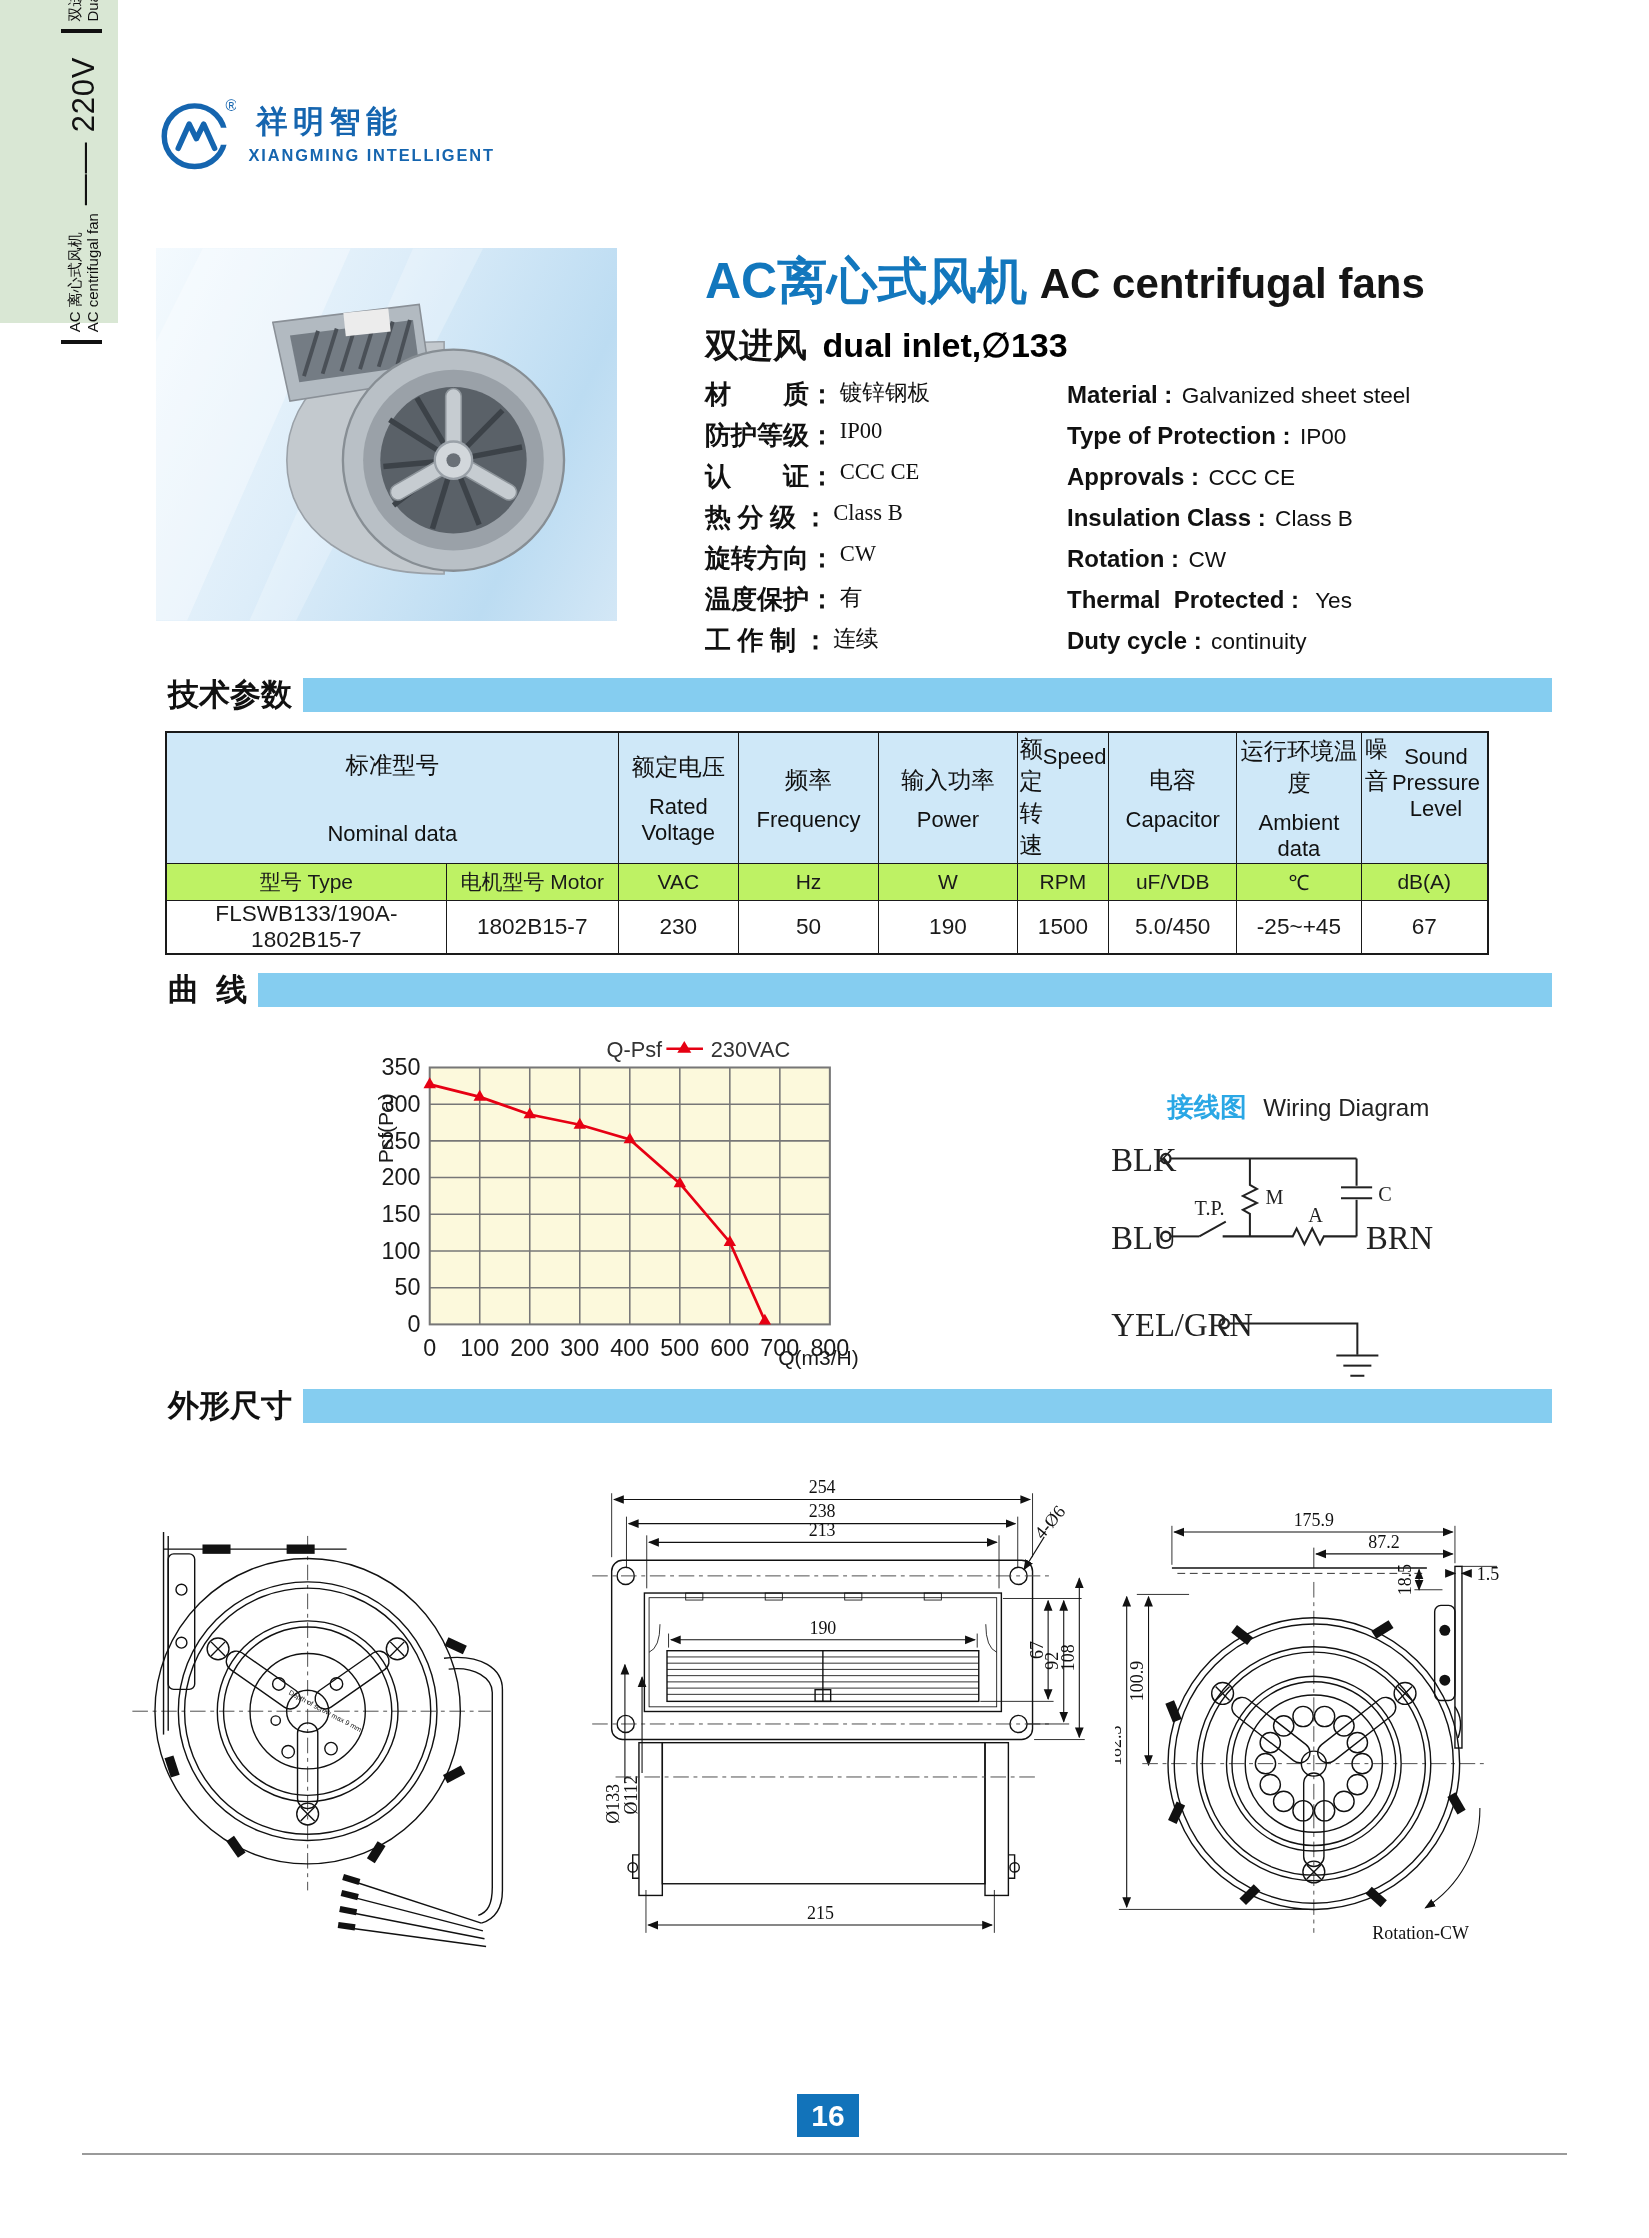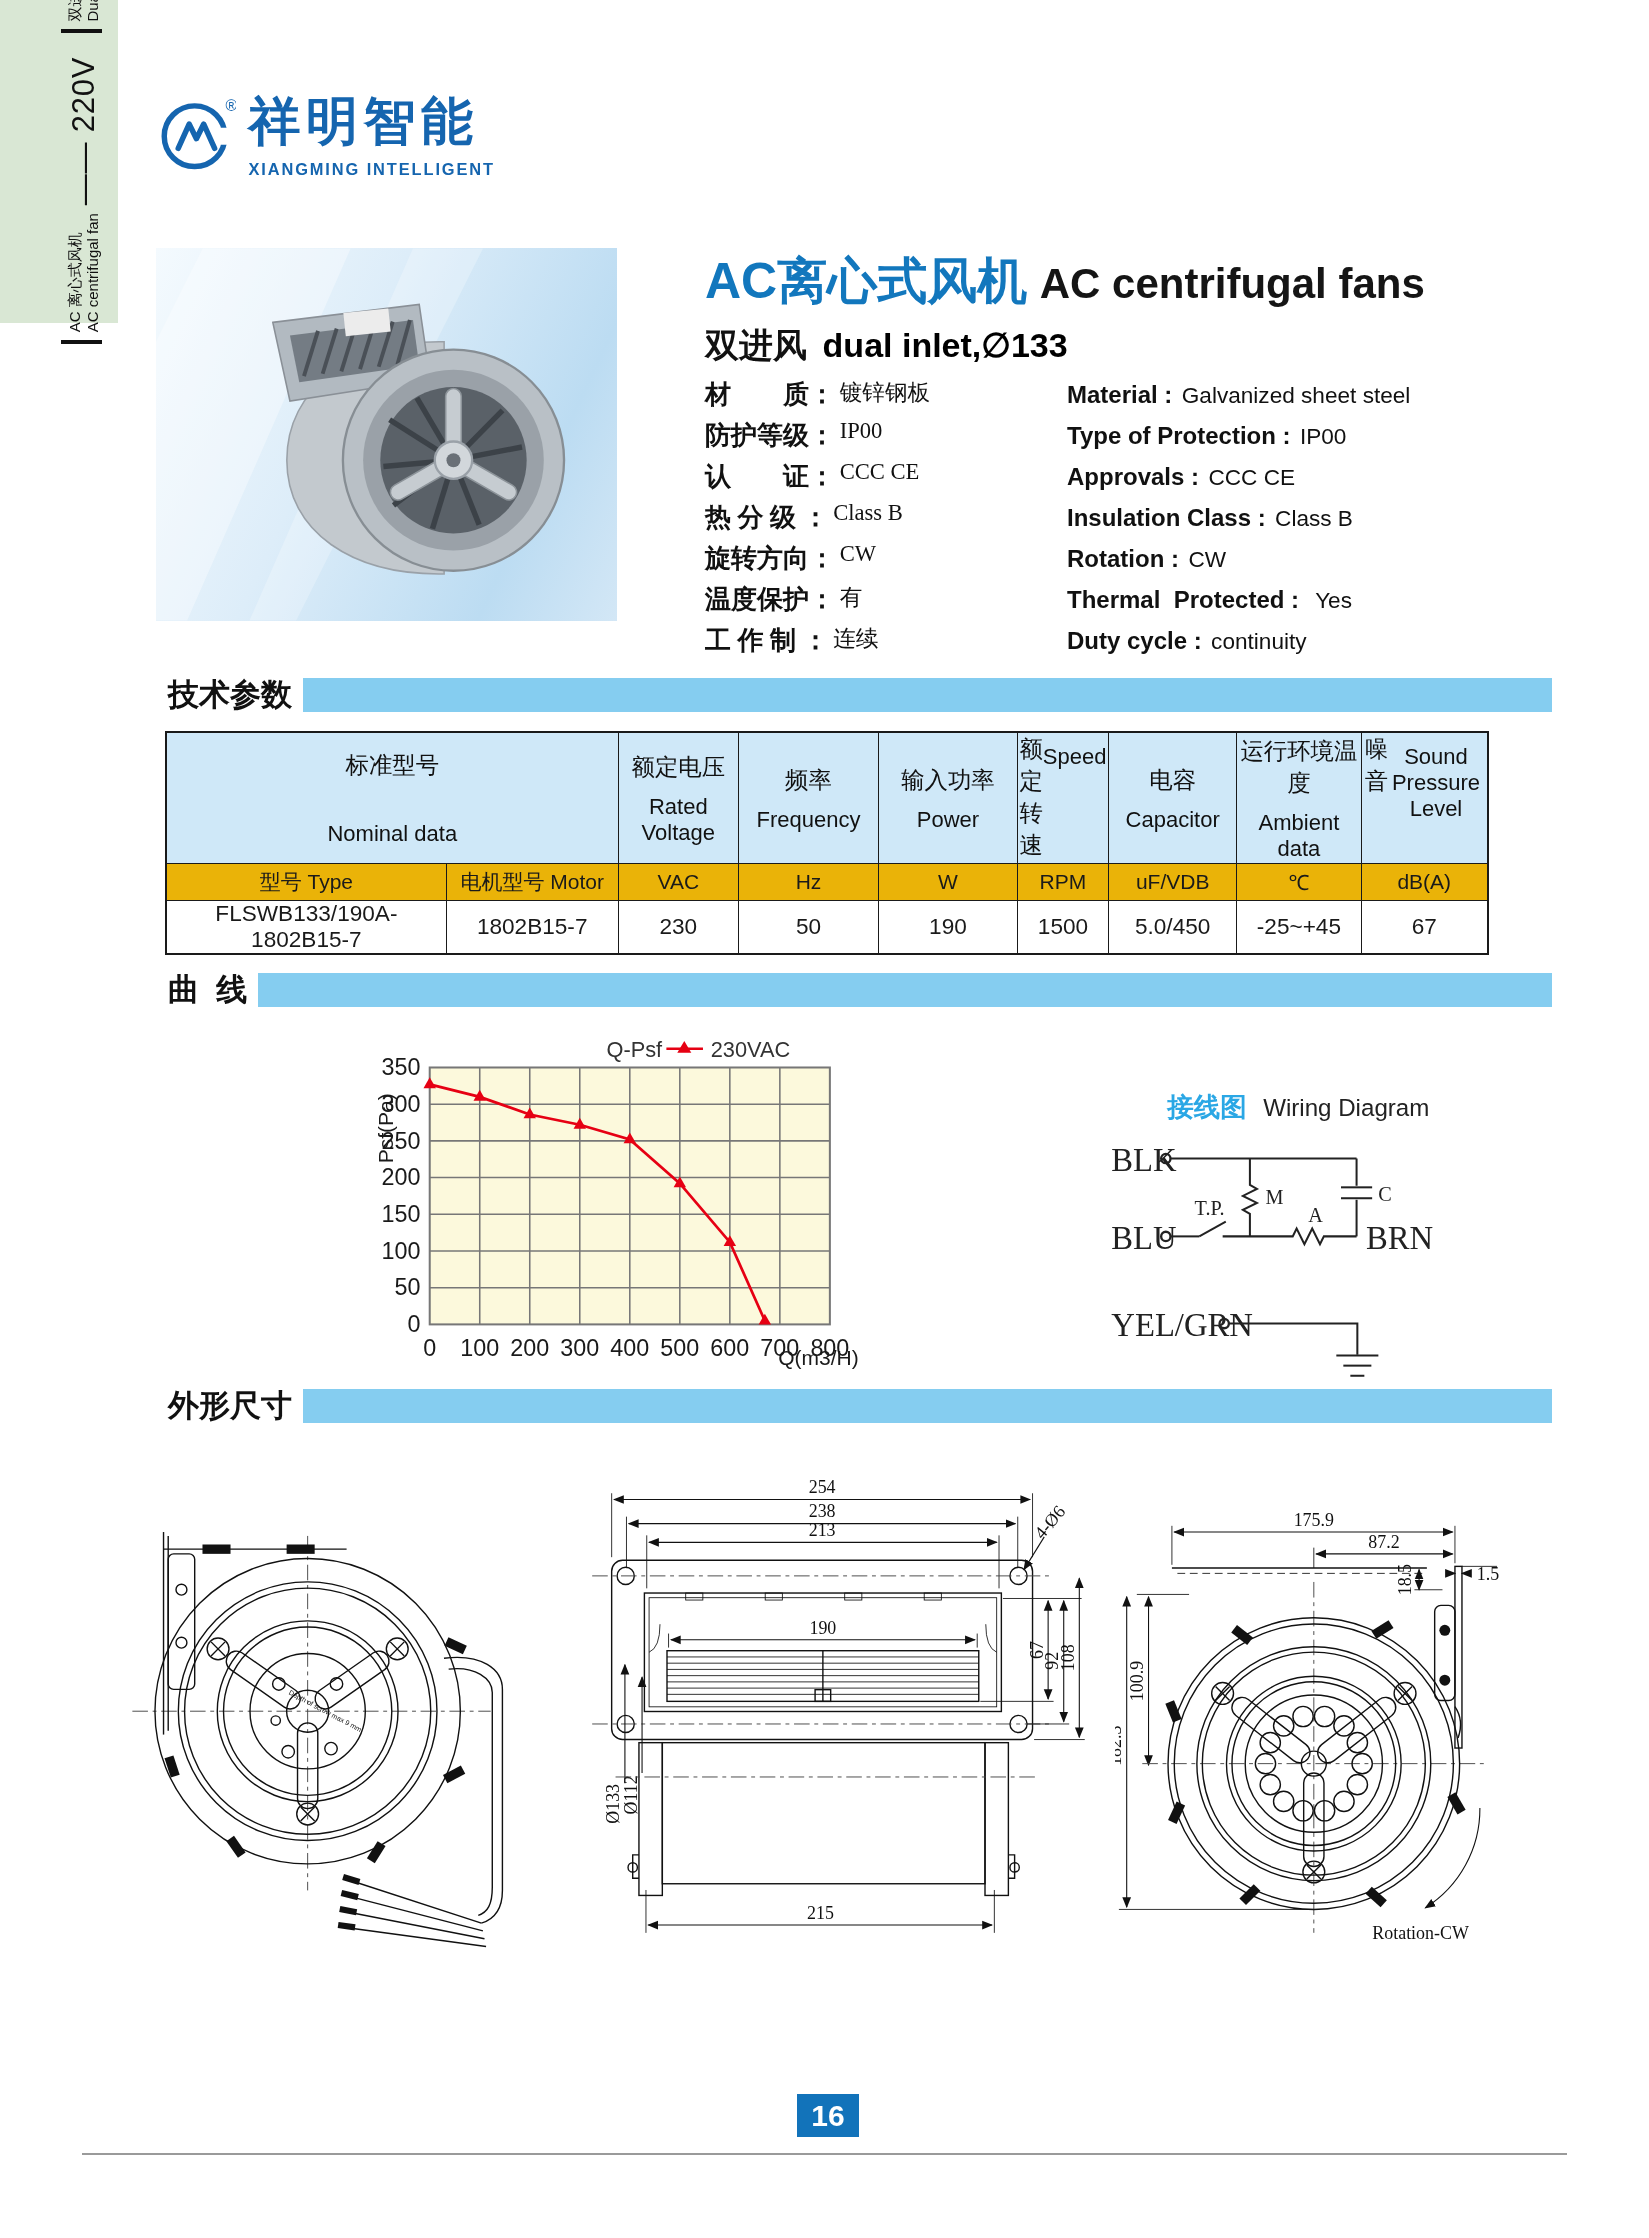--- a/index.html
+++ b/index.html
@@ -11,21 +11,21 @@
   .sidebar{position:absolute;left:0;top:0;width:118px;height:323px;background:#d9e7d4;}
   .sidebar-rot{position:absolute;left:-81px;top:161px;width:265px;height:101px;
     transform:rotate(-90deg);display:flex;align-items:flex-end;gap:23.4px;}
   .sb-group{display:flex;align-items:flex-end;gap:7.8px;}
   .sb-bar{width:3.9px;height:41px;background:#111;}
   .sb-small{font-size:15px;line-height:1.2;color:#111;white-space:nowrap;}
   .sb-big{font-size:31px;font-weight:500;color:#111;white-space:nowrap;letter-spacing:0.8px;}
   
   .logo{position:absolute;left:160px;top:61px;width:335px;height:144px;display:flex;align-items:center;gap:12.5px;}
   .logo-texts{display:flex;flex-direction:column;}
-  .logo-zh{font-size:52px;font-weight:bold;color:#1565af;letter-spacing:5.5px;white-space:nowrap;}
+  .logo-zh{font-size:31px;font-weight:bold;color:#1565af;letter-spacing:5.5px;white-space:nowrap;margin-left:8px;}
   .logo-en{font-size:16.4px;font-weight:bold;color:#1565af;letter-spacing:1.9px;white-space:nowrap;margin-top:3.1px;}
   
   .photo{position:absolute;left:156px;top:248px;width:461px;height:373px;
     background:linear-gradient(115deg,#f4fafe 0%,#ddedf9 40%,#bcdcf2 78%,#d3e7f6 100%);}
   
   .titleblock{position:absolute;left:705px;top:248px;width:826px;}
   .title-line{display:flex;align-items:baseline;gap:12.5px;}
   .title-zh{font-size:50px;font-weight:bold;color:#1277bd;white-space:nowrap;}
   .title-en{font-size:42px;font-weight:600;color:#151515;white-space:nowrap;}
   .sub-line{display:flex;align-items:baseline;gap:15.6px;margin-top:7.8px;}
@@ -44,21 +44,21 @@
   .section{position:absolute;left:168px;width:1384px;display:flex;align-items:center;height:34px;}
   .section-title{font-size:31px;font-weight:bold;color:#111;white-space:pre;flex:0 0 auto;}
   .section-bar{flex:1 1 auto;height:34px;background:#85cdf0;margin-left:11px;}
   
   .ptable{position:absolute;left:165px;top:731px;width:1324px;border-collapse:collapse;table-layout:fixed;}
   .ptable td{border:1.6px solid #1a1a1a;text-align:center;vertical-align:middle;padding:0 3.1px;}
   .ptable .hrow td{background:#cfe8f8;}
   .th1{height:130px;}
   .th1 .zh{font-size:23.4px;color:#111;}
   .th1 .en{font-size:22px;color:#111;margin-top:11px;}
-  .turow td{height:36px;font-size:21px;background:#eab308;}
+  .turow td{height:36px;font-size:21px;background:#bef264;}
   .tdrow td{height:44px;font-size:22.6px;background:#fff;}
   .ptable{border:2.3px solid #1a1a1a;}
   
   .chart-svg{position:absolute;left:335px;top:1013px;}
   .wiring-svg{position:absolute;left:1107px;top:1076px;}
   .draw-left{position:absolute;left:109px;top:1454px;}
   .draw-front{position:absolute;left:561px;top:1465px;}
   .draw-side{position:absolute;left:1115px;top:1465px;}
   svg text{font-family:"Liberation Sans",sans-serif;}
   .tick{font-size:30px;fill:#1a1a1a;}

